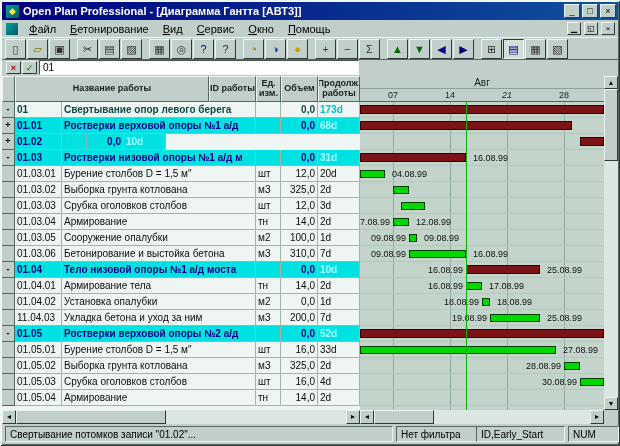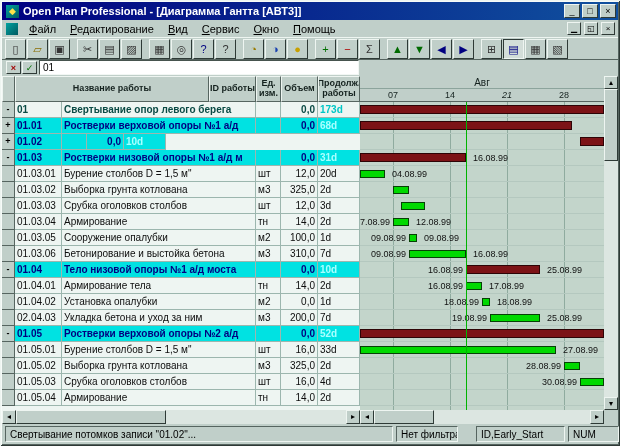--- a/index.html
+++ b/index.html
@@ -102,21 +102,21 @@
   <div id="titlebar">
     <div id="appicon">◆</div>
     <div id="title">Open Plan Professional - [Диаграмма Гантта [АВТ3]]</div>
     <div class="wbtn">_</div>
     <div class="wbtn">□</div>
     <div class="wbtn">×</div>
   </div>
 
   <div id="menubar">
     <div id="mdiicon"></div>
-    <span id="menu-items"><span class="menu-item">Файл</span><span class="menu-item">Редактирование</span><span class="menu-item">Вид</span><span class="menu-item">Сервис</span><span class="menu-item">Окно</span><span class="menu-item">Помощь</span></span>
+    <span id="menu-items"><span class="menu-item">Файл</span><span class="menu-item">Бетонирование</span><span class="menu-item">Вид</span><span class="menu-item">Сервис</span><span class="menu-item">Окно</span><span class="menu-item">Помощь</span></span>
     <span id="menuspacer"></span>
     <div class="mdibtn">▁</div>
     <div class="mdibtn">◱</div>
     <div class="mdibtn">×</div>
   </div>
 
   <div id="toolbar">
       <div class="tbtn"><span style="color: rgb(51, 51, 51);">▯</span></div>
       <div class="tbtn"><span style="color: rgb(138, 109, 0);">▱</span></div>
       <div class="tbtn"><span style="color: rgb(51, 51, 51);">▣</span></div>
@@ -262,21 +262,21 @@
       <div class="row r-det">
         <div class="cell c-exp"></div>
         <div class="cell c-id">01.04.02</div>
         <div class="cell c-name">Установка опалубки</div>
         <div class="cell c-unit">м2</div>
         <div class="cell c-vol">0,0</div>
         <div class="cell c-dur">1d</div>
       </div>
       <div class="row r-det">
         <div class="cell c-exp"></div>
-        <div class="cell c-id">02.04.03</div>
+        <div class="cell c-id">11.04.03</div>
         <div class="cell c-name">Укладка бетона и уход за ним</div>
         <div class="cell c-unit">м3</div>
         <div class="cell c-vol">200,0</div>
         <div class="cell c-dur">7d</div>
       </div>
       <div class="row r-sum">
         <div class="cell c-exp">-</div>
         <div class="cell c-id">01.05</div>
         <div class="cell c-name">Ростверки верховой опоры №2 а/д</div>
         <div class="cell c-unit"></div>
@@ -426,18 +426,18 @@
     <div class="track" style="left:0;top:0;width:244px;height:14px"></div>
     <div class="sbtn" style="left:0;top:0;width:14px;height:14px">◂</div>
     <div class="thumb" style="left:14px;top:0;width:60px;height:14px"></div>
     <div class="sbtn" style="left:230px;top:0;width:14px;height:14px">▸</div>
   </div>
 
   <div id="sbcorner"></div>
 
   <div id="statusbar">
     <div class="panel" style="left:3px;width:388px">Свертывание потомков записи "01.02"...</div>
-    <div class="panel" style="left:394px;width:62px">Нет фильтра</div>
+    <div class="panel" style="left:394px;width:94px">Нет фильтра</div>
     <div class="panel" style="left:474px;width:89px">ID,Early_Start</div>
     <div class="panel" style="left:566px;width:51px">NUM</div>
   </div>
 
 </div>
 
 </body></html>

